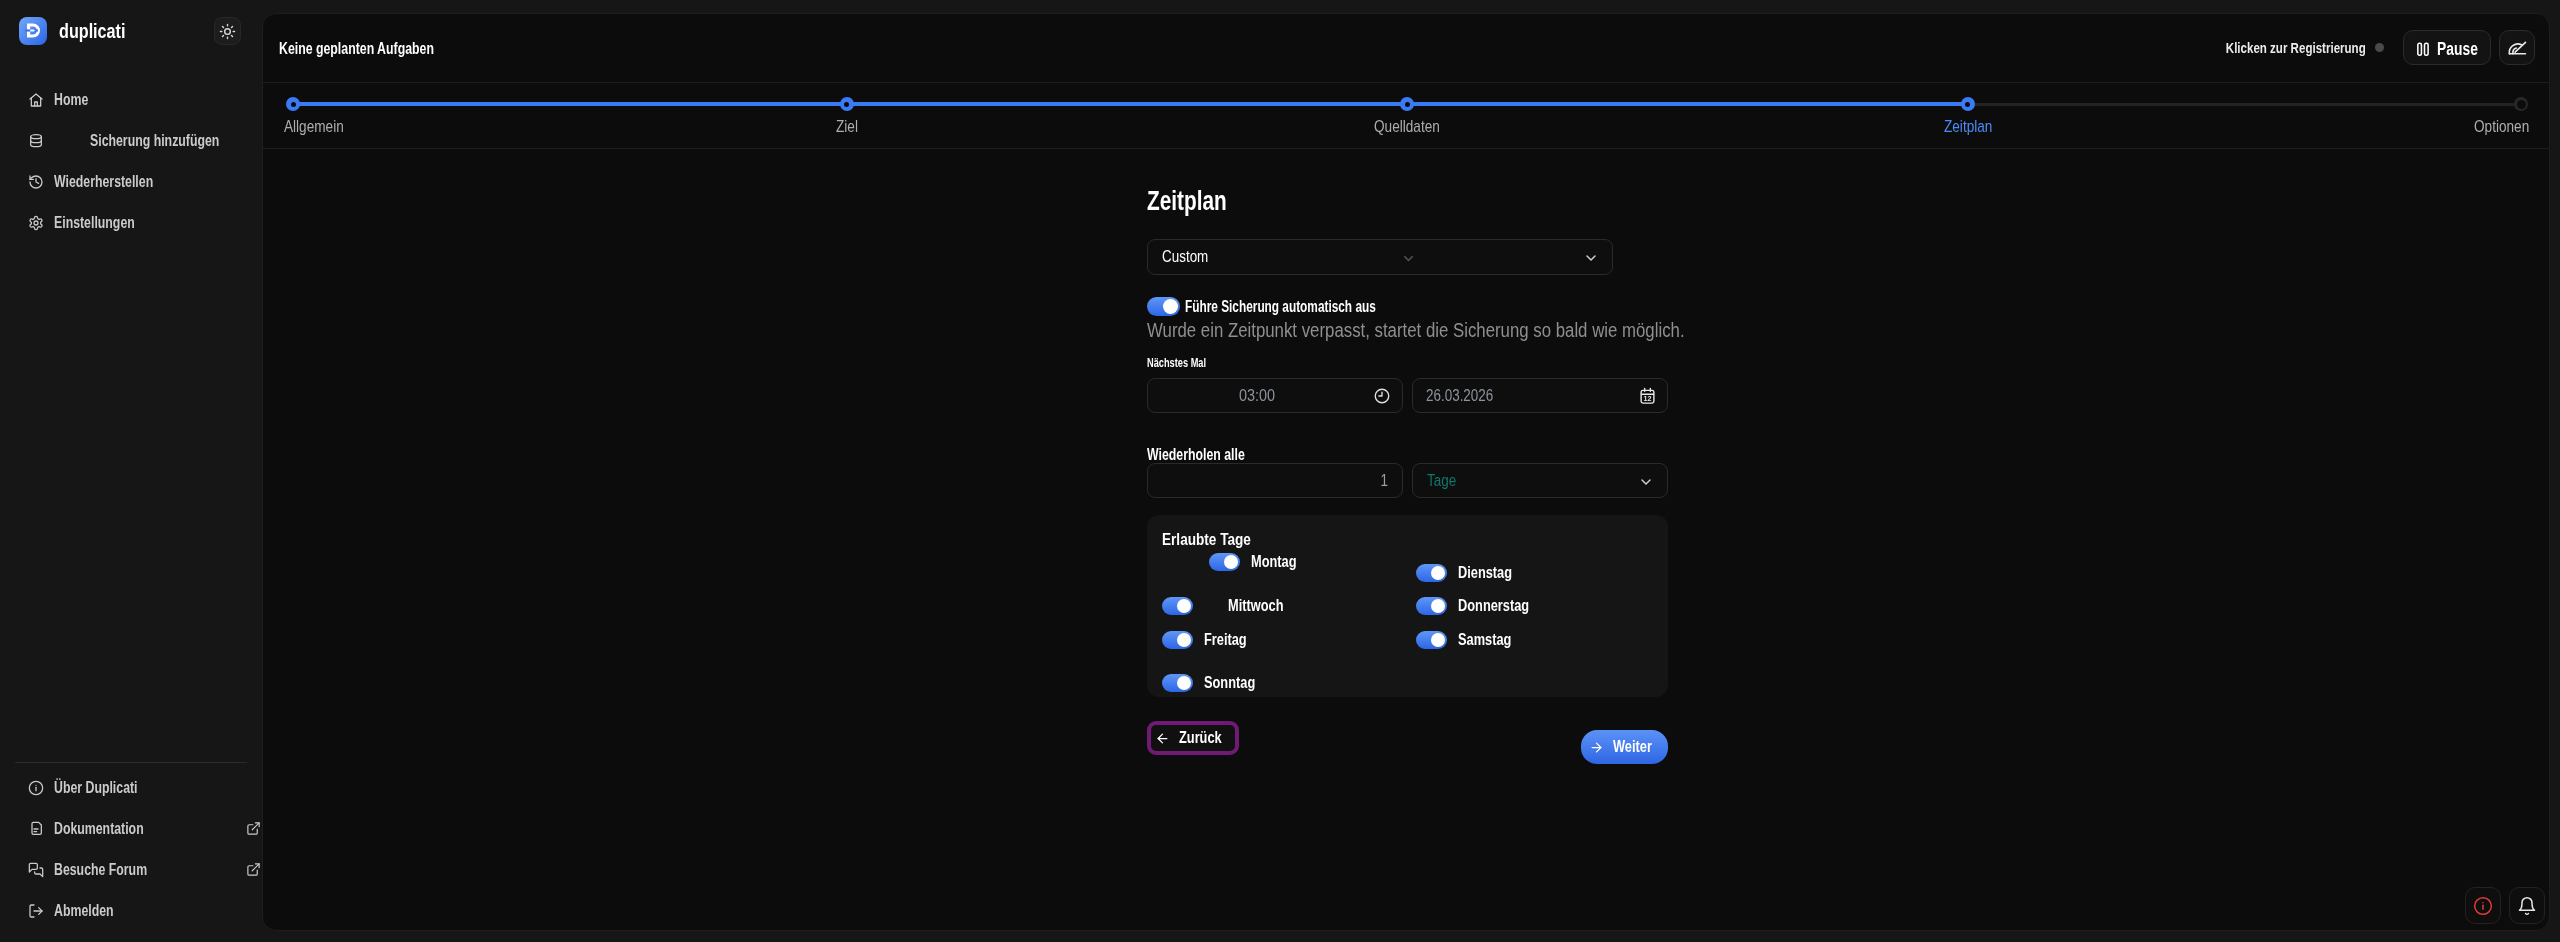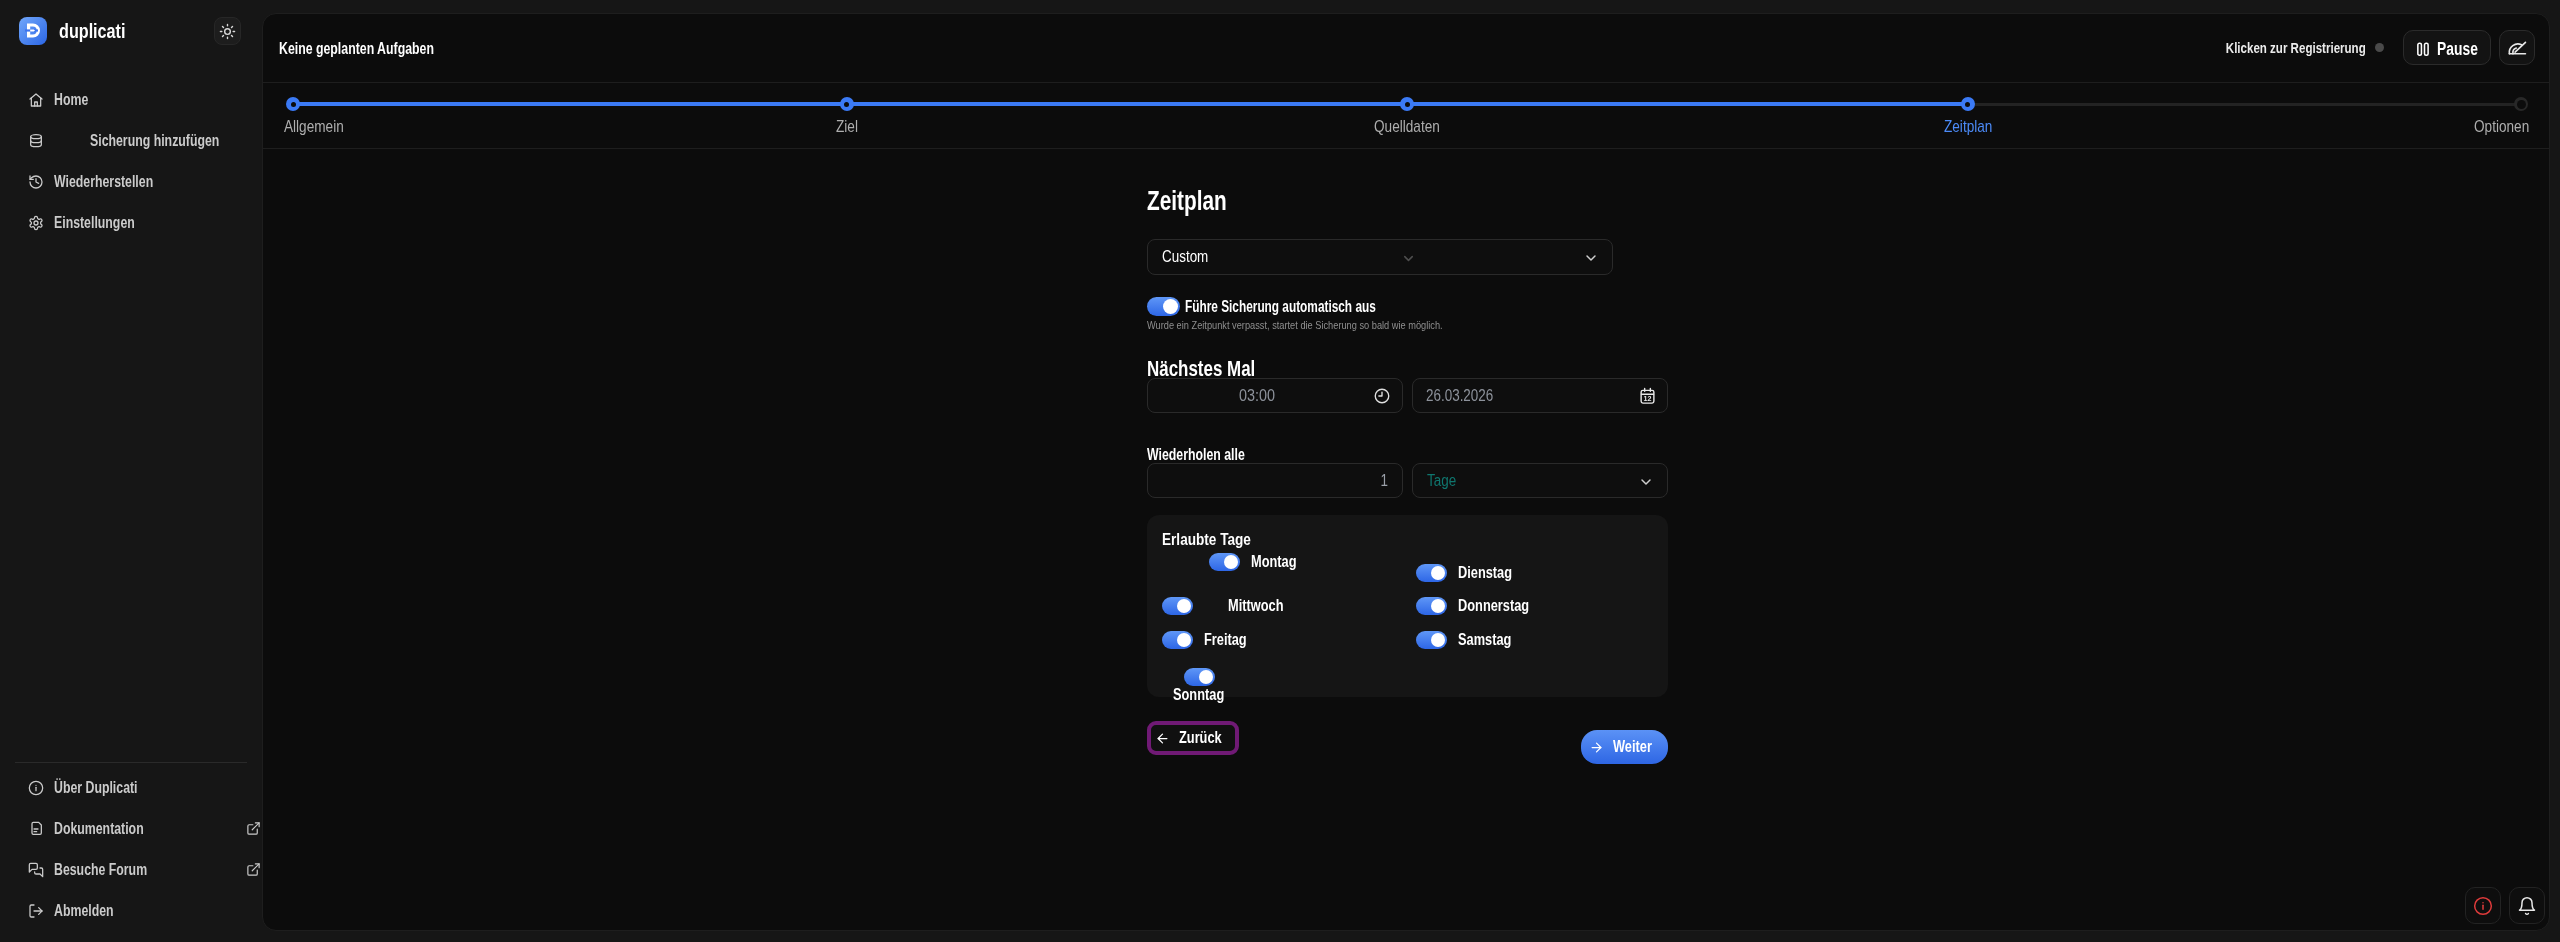--- a/index.html
+++ b/index.html
@@ -49,22 +49,22 @@
 
 .form { position:absolute; left:884px; top:0; width:521px; }
 h1.title { position:absolute; top:172px; left:0; font-size:27px; font-weight:bold; color:#fff; }
 .select, .input { position:absolute; border:1px solid #2a2a2a; border-radius:8px; background:#0e0e0e; color:#fff; display:flex; align-items:center; font-size:16px; }
 .sel-custom { left:0; top:225px; width:466px; height:36px; padding:0 14px; }
 .chev { position:absolute; right:13px; top:10px; }
 .toggle { position:relative; width:33px; height:19px; border-radius:10px; background:linear-gradient(180deg,#5f97f7 0%,#2d66e6 100%); flex:0 0 auto; }
 .toggle .knob { position:absolute; right:2px; top:2px; width:15px; height:15px; border-radius:50%; background:#fff; }
 .auto-row { position:absolute; left:0; top:283px; display:flex; align-items:center; }
 .auto-row .lbl { margin-left:5px; font-size:16px; font-weight:bold; color:#fff; }
-.auto-sub { position:absolute; left:0; top:305px; font-size:11px; color:#8f8f8f; }
-.lbl-next { position:absolute; left:0; top:342px; font-size:22px; font-weight:bold; color:#fff; }
+.auto-sub { position:absolute; left:0; top:305px; font-size:20px; color:#8f8f8f; }
+.lbl-next { position:absolute; left:0; top:342px; font-size:12px; font-weight:bold; color:#fff; }
 .inp-time { left:0; top:364px; width:256px; height:35px; color:#8d929b; }
 .inp-time .grow { flex:1; text-align:center; }
 .ic { position:absolute; right:11px; top:8px; }
 .inp-date { left:265px; top:364px; width:256px; height:35px; padding:0 13px; color:#8d929b; }
 .lbl-rep { position:absolute; left:0; top:432px; font-size:16px; font-weight:bold; color:#fff; }
 .inp-num { left:0; top:449px; width:256px; height:35px; padding:0 14px; color:#9a9fa8; justify-content:flex-end; }
 .sel-tage { left:265px; top:449px; width:256px; height:35px; padding:8px 14px; color:#0f766e; }
 
 
 .days { position:absolute; left:0; top:501px; width:521px; height:182px; background:#151515; border-radius:12px; }
@@ -293,21 +293,21 @@
             <div class="knob"></div>
           </div>
           <span class="dlbl"><span class="ts">Freitag</span></span>
         </div>
       <div class="day" style="left:269px; top:115.5px;">
           <div class="toggle">
             <div class="knob"></div>
           </div>
           <span class="dlbl"><span class="ts">Samstag</span></span>
         </div>
-      <div class="day" style="left:15px; top:153px;flex-direction:column;">
+      <div class="day" style="left:15px; top:159px;">
           <div class="toggle">
             <div class="knob"></div>
           </div>
           <span class="dlbl"><span class="ts">Sonntag</span></span>
         </div>
     </div>
 
     <div class="btn-back">
       <svg width="17" height="15" viewBox="0 0 24 24" fill="none" stroke="#fff" stroke-width="2" stroke-linecap="round" stroke-linejoin="round">
           <path d="M19 12H5"></path>

